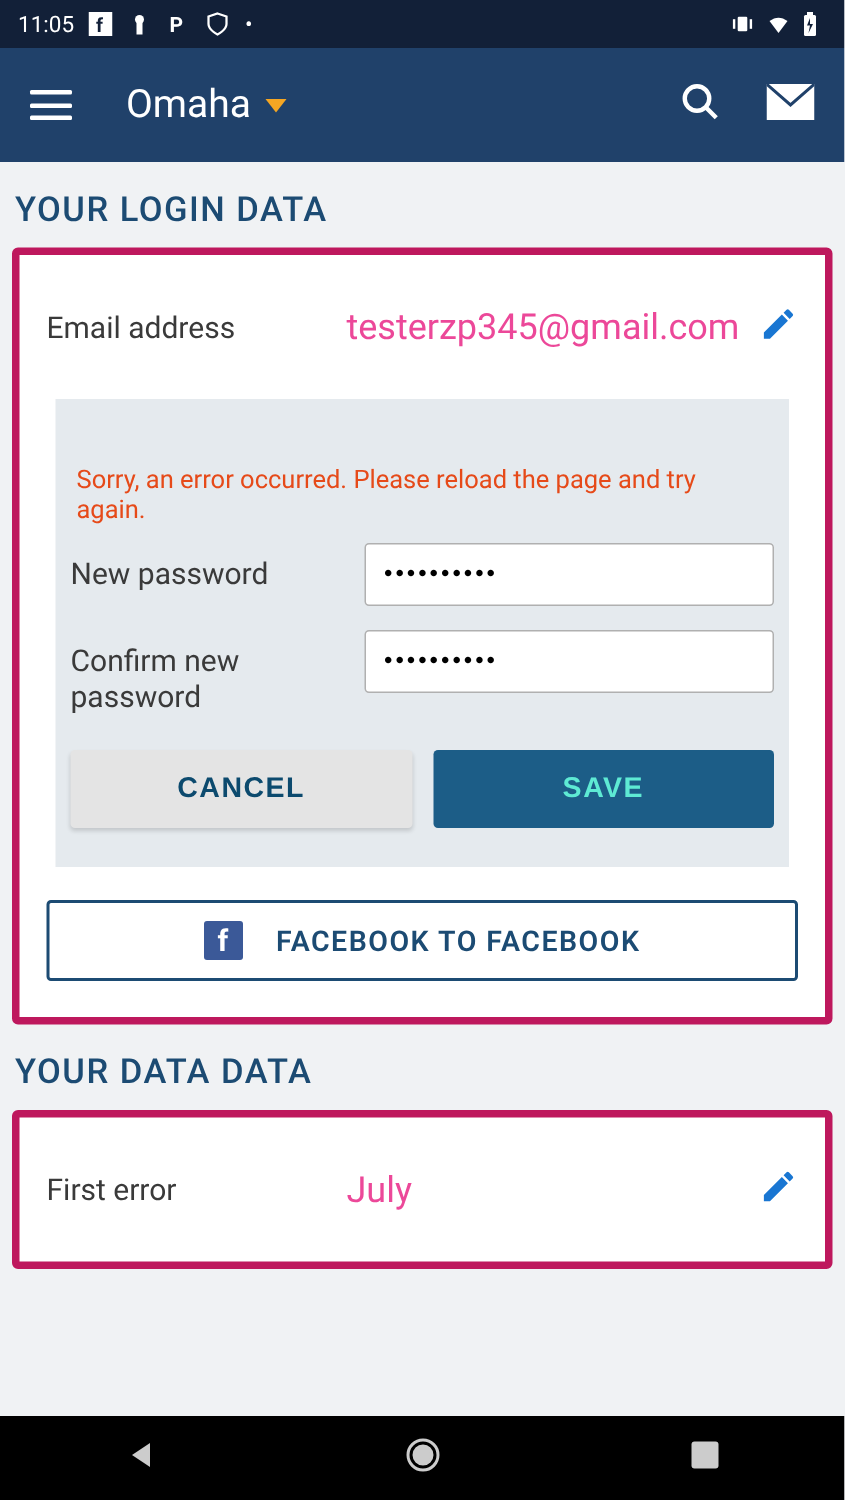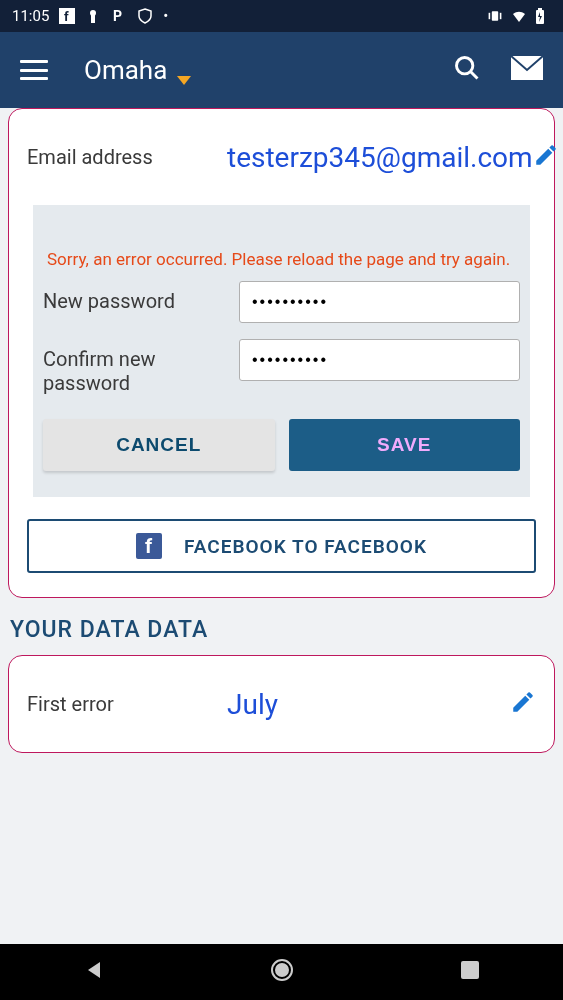--- a/index.html
+++ b/index.html
@@ -32,21 +32,21 @@
   padding: 0 20px;
 }
 .hamburger { width: 28px; height: 20px; display: flex; flex-direction: column; justify-content: space-between; cursor: pointer; }
 .hamburger span { height: 3px; background: #fff; border-radius: 1px; }
 .location {
   color: #fff;
   font-size: 26px;
   font-weight: 400;
   margin-left: 36px;
   display: flex;
-  align-items: flex-end;
+  align-items: center;
   gap: 10px;
 }
 .dropdown-triangle {
   width: 0; height: 0;
   border-left: 7px solid transparent;
   border-right: 7px solid transparent;
   border-top: 9px solid #f5a623;
 }
 .app-bar-actions { margin-left: auto; display: flex; align-items: center; gap: 30px; }
 .search-icon, .mail-icon { cursor: pointer; }
@@ -57,39 +57,39 @@
   color: #1c4b73;
   font-size: 23px;
   font-weight: 500;
   letter-spacing: 1px;
   padding: 18px 10px 12px;
 }
 
 .card {
   background: #fff;
   margin: 0 8px;
-  border: 1px solid #be185d;
-  border-radius: 14px;
+  border: 5px solid #be185d;
+  border-radius: 4px;
 }
 
 .field-row {
   display: flex;
   align-items: center;
   padding: 24px 18px;
   min-height: 96px;
 }
 .field-label {
   color: #3a3a3a;
   font-size: 20px;
   width: 200px;
   flex-shrink: 0;
 }
 .field-value {
-  color: #1d4ed8;
-  font-size: 28px;
+  color: #ec4899;
+  font-size: 24px;
   flex: 1;
 }
 .edit-icon { margin-left: auto; cursor: pointer; flex-shrink: 0; }
 
 .password-panel {
   background: #e5eaee;
   margin: 0 24px 8px;
   padding: 44px 10px 26px;
 }
 .error-msg {
@@ -135,21 +135,21 @@
   border: none;
   cursor: pointer;
 }
 .btn-cancel {
   background: #e4e4e4;
   color: #0c4a6e;
   box-shadow: 0 2px 3px rgba(0,0,0,0.15);
 }
 .btn-save {
   background: #1c5d87;
-  color: #f0abfc;
+  color: #5eead4;
 }
 
 .fb-button {
   margin: 22px 18px 24px;
   height: 54px;
   border: 2px solid #1c4b73;
   border-radius: 3px;
   background: #fff;
   color: #1c4b73;
   display: flex;
@@ -261,20 +261,21 @@
       <svg width="32" height="24" viewBox="0 0 32 24" fill="#fff">
           <rect x="0" y="0" width="32" height="24"></rect>
           <path d="M0 0 L16 14 L32 0" fill="none" stroke="#20416a" stroke-width="2"></path>
         </svg>
     </span>
   </div>
 </div>
 
 <div class="content">
 
+  <div class="section-title">YOUR LOGIN DATA</div>
 
   <div class="card">
 
     <div class="field-row">
       <div class="field-label">Email address</div>
       <div class="field-value">testerzp345@gmail.com</div>
       <span class="edit-icon">
         <svg width="26" height="26" viewBox="0 0 24 24" fill="#1976d2">
             <path d="M3 17.25V21h3.75L17.81 9.94l-3.75-3.75L3 17.25zM20.71 7.04a1 1 0 0 0 0-1.41l-2.34-2.34a1 1 0 0 0-1.41 0l-1.83 1.83 3.75 3.75 1.83-1.83z"></path>
           </svg>

